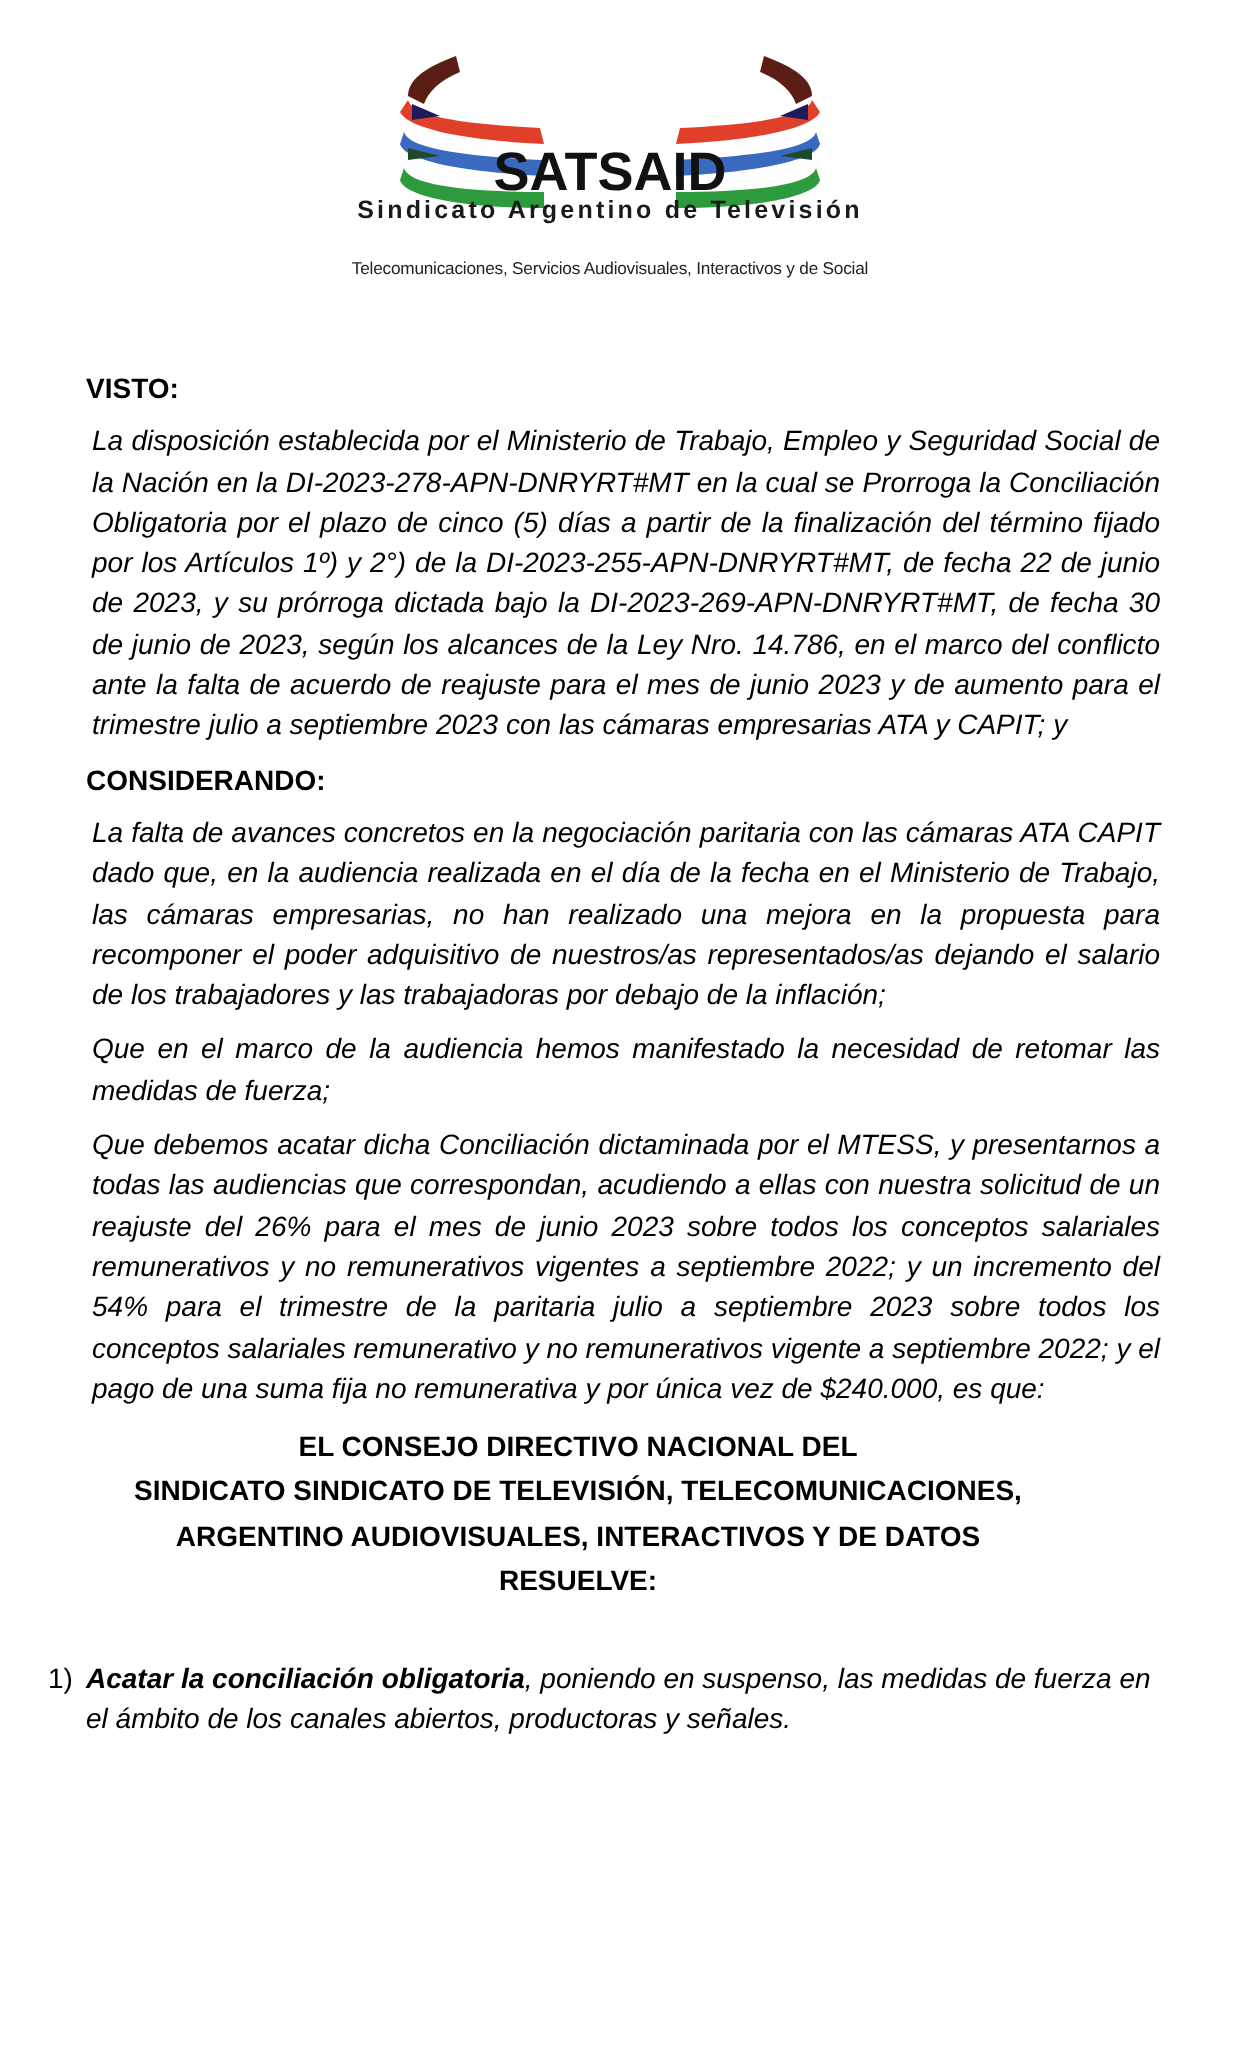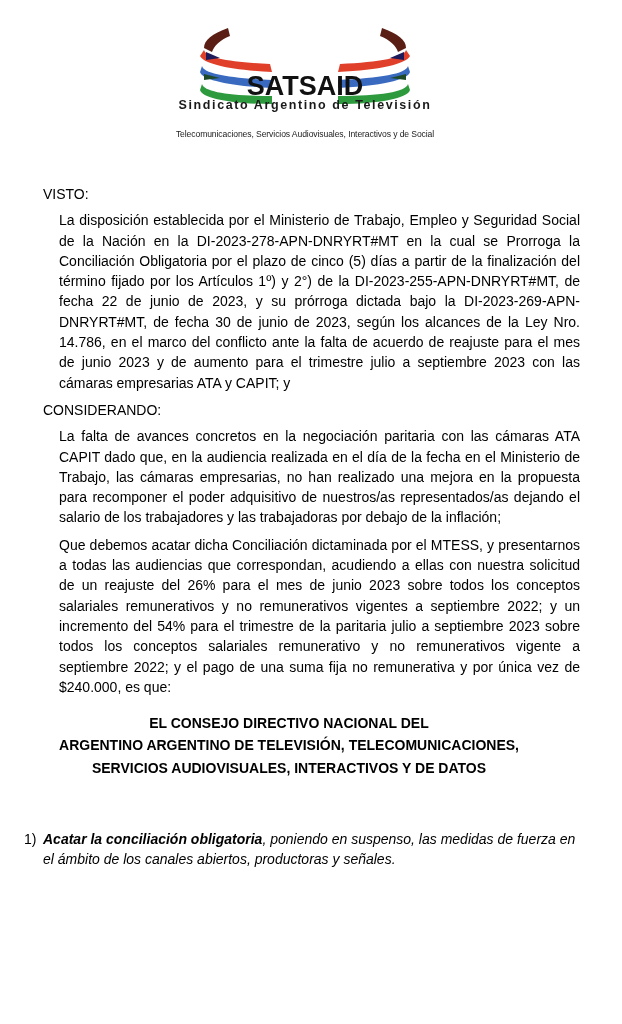--- a/index.html
+++ b/index.html
@@ -6,22 +6,22 @@
   body { width: 622px; height: 1024px; position: relative; overflow: hidden;
          font-family: "Liberation Sans", sans-serif; color: #000; }
   .logo { position: absolute; left: 160px; top: 22px; width: 290px; height: 125px; }
   .logo-svg { position: absolute; left: 30px; top: 0; }
   .logo-name { position: absolute; left: 0; width: 290px; top: 76px; text-align: center;
                font-family: Liberation Sans, sans-serif; font-weight: bold; font-size: 12.5px;
                letter-spacing: 1.6px; color: #1a1a1a; }
   .logo-sub { position: absolute; left: 0; width: 290px; top: 107px; text-align: center;
               font-family: "Liberation Sans", sans-serif; font-size: 8.6px; color: #222; letter-spacing: -0.1px; }
   .content { position: absolute; left: 43px; top: 184px; width: 537px; font-size: 14px; line-height: 20.3px; }
-  .heading { font-weight: normal; margin: 0 0 6px 0; }
-  p.par { margin: 0 0 7px 16px; text-align: justify; }
+  .heading { font-weight: bold; margin: 0 0 6px 0; }
+  p.par { margin: 0 0 7px 3px; text-align: justify; font-style: italic; }
   .resolve { position: absolute; left: 0; width: 578px; top: 712px; text-align: center; font-weight: bold; font-size: 14px; line-height: 22.3px; }
   .item { position: absolute; left: 24px; top: 829px; width: 556px; font-size: 14px; line-height: 20px; display: flex; }
   .item-num { width: 19px; flex-shrink: 0; }
   .item-text { flex: 1; font-style: italic; }
 </style>
 </head>
 <body>
 
 <div class="logo">
   <svg class="logo-svg" width="230" height="92" viewBox="0 0 230 92">
@@ -43,25 +43,27 @@
   </svg>
   <div class="logo-name">Sindicato Argentino de Televisión</div>
   <div class="logo-sub">Telecomunicaciones, Servicios Audiovisuales, Interactivos y de Social</div>
 </div>
 
 <div class="content">
   <div class="heading">VISTO:</div>
   <p class="par">La disposición establecida por el Ministerio de Trabajo, Empleo y Seguridad Social de la Nación en la DI-2023-278-APN-DNRYRT#MT en la cual se Prorroga la Conciliación Obligatoria por el plazo de cinco (5) días a partir de la finalización del término fijado por los Artículos 1º) y 2°) de la DI-2023-255-APN-DNRYRT#MT, de fecha 22 de junio de 2023, y su prórroga dictada bajo la DI-2023-269-APN-DNRYRT#MT, de fecha 30 de junio de 2023, según los alcances de la Ley Nro. 14.786, en el marco del conflicto ante la falta de acuerdo de reajuste para el mes de junio 2023 y de aumento para el trimestre julio a septiembre 2023 con las cámaras empresarias ATA y CAPIT; y</p>
   <div class="heading" style="margin-top:4px">CONSIDERANDO:</div>
   <p class="par">La falta de avances concretos en la negociación paritaria con las cámaras ATA CAPIT dado que, en la audiencia realizada en el día de la fecha en el Ministerio de Trabajo, las cámaras empresarias, no han realizado una mejora en la propuesta para recomponer el poder adquisitivo de nuestros/as representados/as dejando el salario de los trabajadores y las trabajadoras por debajo de la inflación;</p>
+  <p class="par">Que en el marco de la audiencia hemos manifestado la necesidad de retomar las medidas de fuerza;</p>
   <p class="par">Que debemos acatar dicha Conciliación dictaminada por el MTESS, y presentarnos a todas las audiencias que correspondan, acudiendo a ellas con nuestra solicitud de un reajuste del 26% para el mes de junio 2023 sobre todos los conceptos salariales remunerativos y no remunerativos vigentes a septiembre 2022; y un incremento del 54% para el trimestre de la paritaria julio a septiembre 2023 sobre todos los conceptos salariales remunerativo y no remunerativos vigente a septiembre 2022; y el pago de una suma fija no remunerativa y por única vez de $240.000, es que:</p>
 </div>
 
 <div class="resolve">
   <div>EL CONSEJO DIRECTIVO NACIONAL DEL</div>
-  <div>ARGENTINO ARGENTINO DE TELEVISIÓN, TELECOMUNICACIONES,</div>
-  <div>SERVICIOS AUDIOVISUALES, INTERACTIVOS Y DE DATOS</div>
+  <div>SINDICATO SINDICATO DE TELEVISIÓN, TELECOMUNICACIONES,</div>
+  <div>ARGENTINO AUDIOVISUALES, INTERACTIVOS Y DE DATOS</div>
+  <div>RESUELVE:</div>
 </div>
 
 <div class="item">
   <span class="item-num">1)</span>
   <span class="item-text"><b>Acatar la conciliación obligatoria</b><span>, poniendo en suspenso, las medidas de fuerza en el ámbito de los canales abiertos, productoras y señales.</span></span>
 </div>
 
 </body></html>

